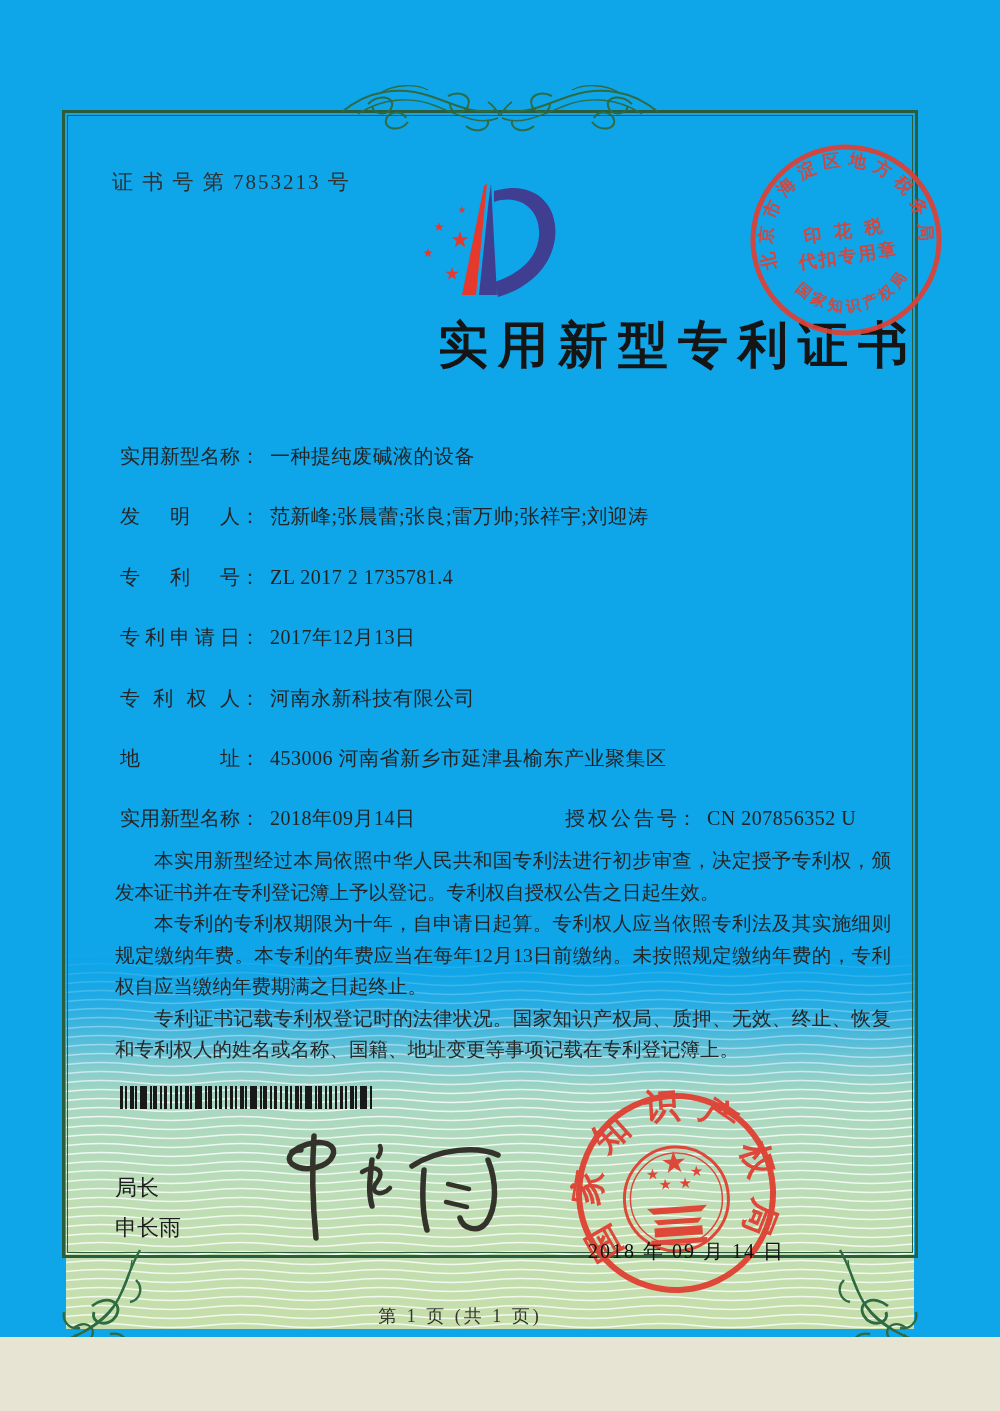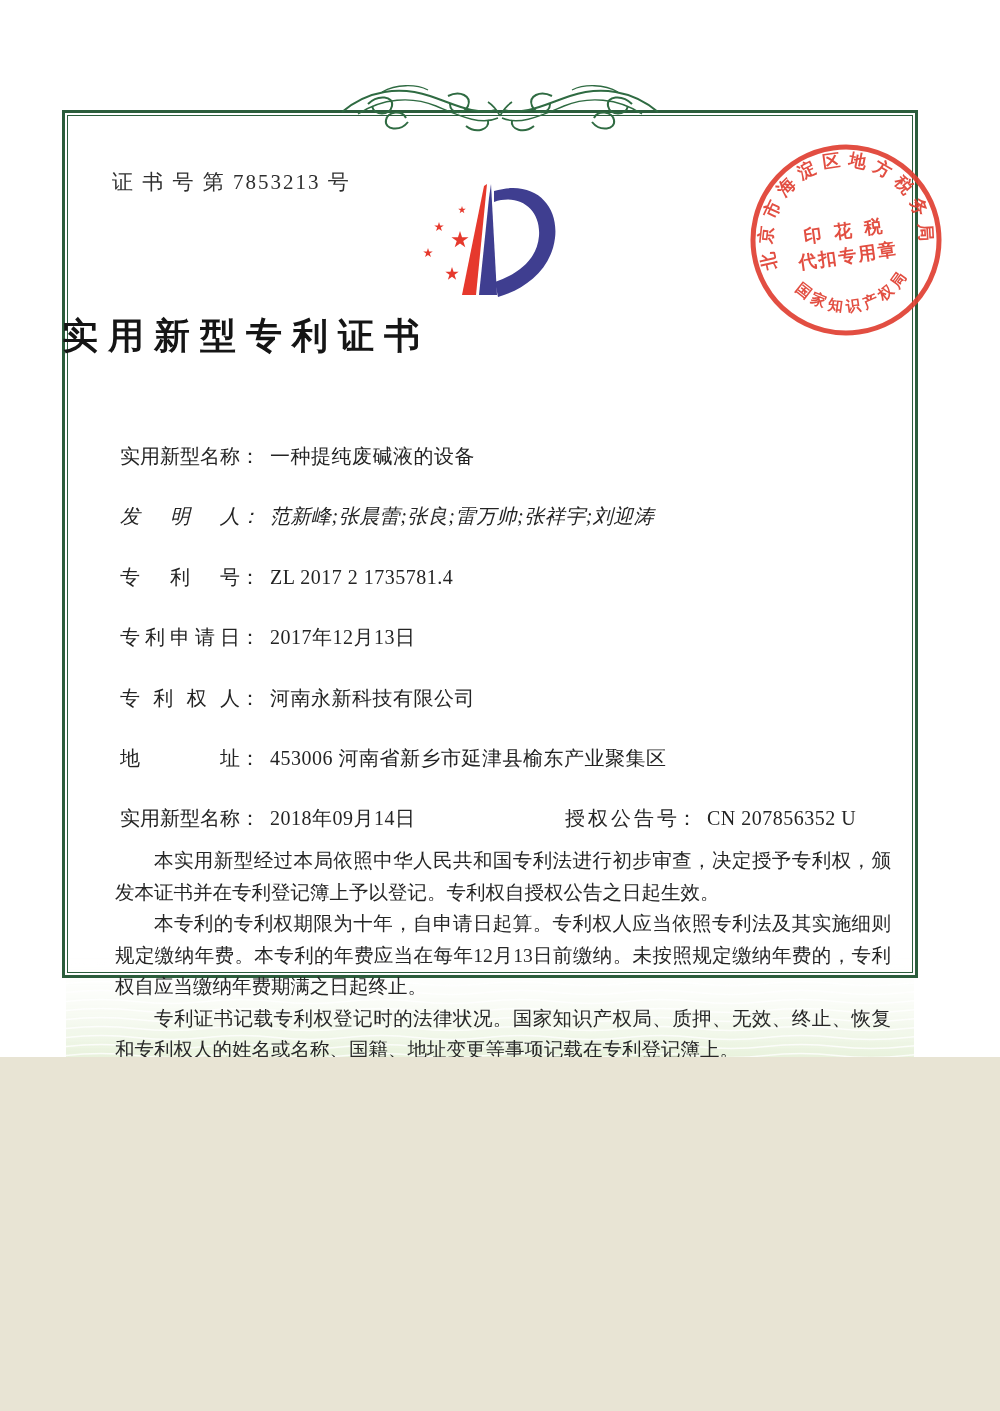--- a/index.html
+++ b/index.html
@@ -1,18 +1,18 @@
 <!DOCTYPE html>
 <html><head>
 <meta charset="utf-8">
 <style>
   html,body{margin:0;padding:0;background:#e8e4d4;}
   .page{
-    position:relative; width:1000px; height:1057px; overflow:hidden;
-    background:#ffffff;
+    position:relative; width:1000px; height:1337px; overflow:hidden;
+    background:#0ea5e9;
     font-family:"Liberation Serif","DejaVu Serif",serif;
     color:#222;
   }
   
   .frame{
     position:absolute; left:62px; top:110px; right:82px; bottom:79px;
     border:3px solid #2b5d3c; z-index:3; pointer-events:none;
   }
   .frame::after{
     content:""; position:absolute; inset:2px; border:1px solid #2b5d3c;
@@ -21,22 +21,22 @@
   .green-zone{
     position:absolute; left:66px; right:86px; top:952px; height:377px; z-index:1;
     background:linear-gradient(to bottom, rgba(210,229,186,0) 0%, rgba(210,229,186,0.75) 30%, rgba(203,225,176,0.95) 70%, rgba(198,222,170,1) 100%);
     -webkit-mask-image:linear-gradient(to bottom, transparent 0%, #000 38%, #000 100%);
     mask-image:linear-gradient(to bottom, transparent 0%, #000 38%, #000 100%);
   }
   .green-zone svg{position:absolute; inset:0; width:100%; height:100%;}
   .abs{position:absolute;}
   .cert-no{left:112px; top:168px; font-size:21px; letter-spacing:2px; color:#2f2f2f; z-index:4;}
   .title{
-    left:62px; right:82px; top:312px; text-align:left;
-    font-size:36px; font-weight:700; letter-spacing:10px; color:#151515; z-index:4;
+    left:62px; right:82px; top:312px; text-align:right;
+    font-size:50px; font-weight:700; letter-spacing:10px; color:#151515; z-index:4;
   }
   .field-row{left:120px; width:770px; font-size:20px; color:#242424; z-index:4; white-space:nowrap;}
   .flabel{
     display:inline-block; width:120px; text-align:justify; text-align-last:justify; vertical-align:bottom;
   }
   .fcolon{display:inline-block; margin-right:10px;}
   .fvalue{letter-spacing:0.5px;}
   .grant-right{position:absolute; left:445px; top:0;}
   .body-text{
     left:115px; top:845px; width:776px; z-index:4;
@@ -152,21 +152,21 @@
       <text x="100" y="97" font-size="18" letter-spacing="4" font-weight="bold" text-anchor="middle">印 花 税</text>
       <text x="100" y="122" font-size="18" letter-spacing="2" font-weight="bold" text-anchor="middle">代扣专用章</text>
     </g>
   </svg>
 
   <div class="abs title">实用新型专利证书</div>
 
   <div class="abs field-row" style="top:443px;">
     <span class="flabel">实用新型名称</span><span class="fcolon">：</span><span class="fvalue">一种提纯废碱液的设备</span>
   </div>
-  <div class="abs field-row" style="top:503px;font-style:italic;">
+  <div class="abs field-row" style="top:503px;">
     <span class="flabel">发明人</span><span class="fcolon">：</span><span class="fvalue">范新峰;张晨蕾;张良;雷万帅;张祥宇;刘迎涛</span>
   </div>
   <div class="abs field-row" style="top:564px;">
     <span class="flabel">专利号</span><span class="fcolon">：</span><span class="fvalue">ZL 2017 2 1735781.4</span>
   </div>
   <div class="abs field-row" style="top:624px;">
     <span class="flabel">专利申请日</span><span class="fcolon">：</span><span class="fvalue">2017年12月13日</span>
   </div>
   <div class="abs field-row" style="top:685px;">
     <span class="flabel">专利权人</span><span class="fcolon">：</span><span class="fvalue">河南永新科技有限公司</span>

